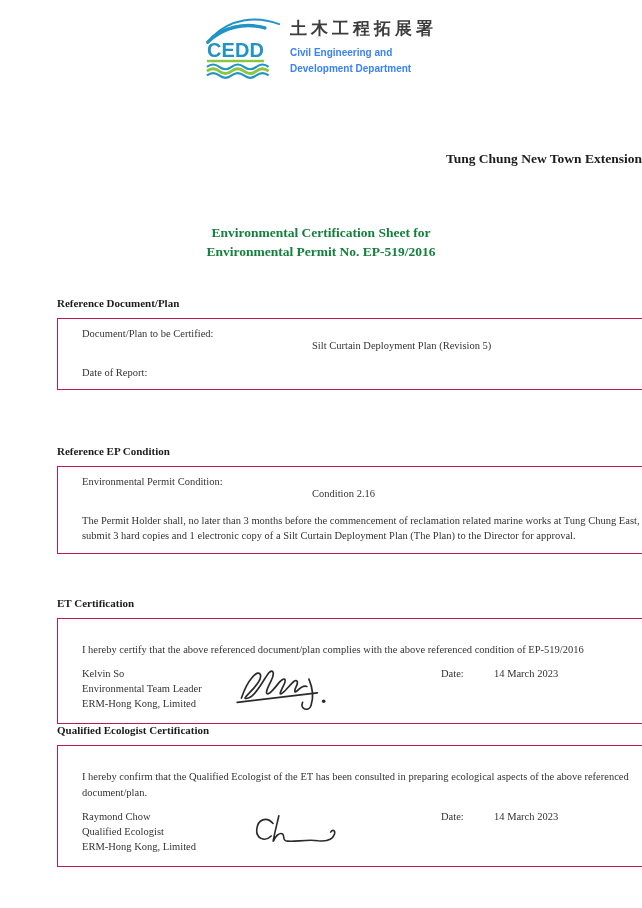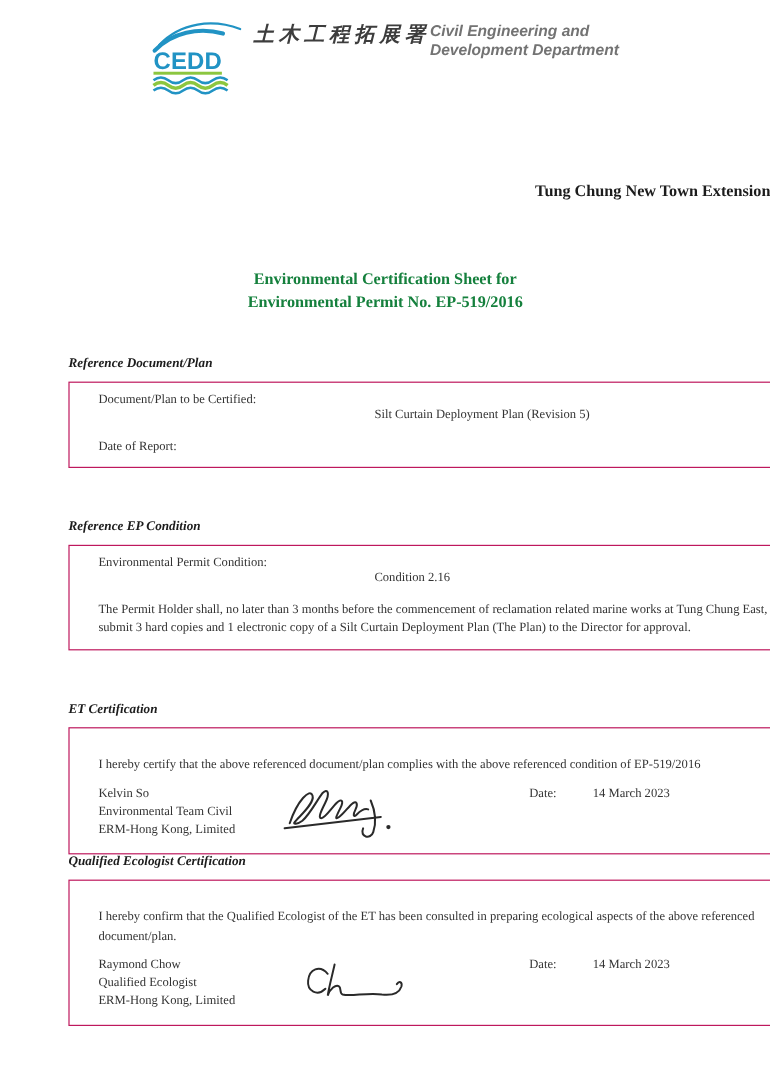--- a/index.html
+++ b/index.html
@@ -4,42 +4,42 @@
 <style>
   html,body{margin:0;padding:0;background:#ffffff;}
   .page{
     width:642px;height:908px;background:#ffffff;position:relative;
     font-family:"Liberation Serif","DejaVu Serif",serif;color:#333333;
     overflow:hidden;margin:0 auto;
   }
   
   .logo-block{padding-top:13px;display:flex;justify-content:center;align-items:flex-start;gap:9px;}
   .logo-mark{width:76px;height:66px;flex:0 0 auto;}
-  .logo-text{display:flex;flex-direction:row;font-style:italic;}
+  .logo-text{display:flex;flex-direction:column;}
   .logo-zh{
     font-family:"Liberation Sans","DejaVu Sans",sans-serif;font-weight:bold;
     font-size:17px;letter-spacing:4px;color:#3d3d3d;margin-top:4px;white-space:nowrap;
   }
   .logo-en{
     font-family:"Liberation Sans","DejaVu Sans",sans-serif;font-weight:bold;
-    font-size:13px;line-height:16px;color:#737373;margin-top:5px;
+    font-size:10px;line-height:16px;color:#3b82f6;margin-top:5px;
   }
   
   .project-title{
     margin:72px 0 0 0;text-align:right;font-size:13.5px;font-weight:bold;color:#1c1c1c;
   }
   .sheet-title{
     margin-top:56px;text-align:center;font-size:13.5px;font-weight:bold;color:#15803d;line-height:19px;
   }
   
   .sec-heading{
-    margin:0 0 0 57px;font-size:11px;font-weight:bold;color:#1c1c1c;font-style:italic;
+    margin:0 0 0 57px;font-size:11px;font-weight:bold;color:#1c1c1c;
   }
   .mt-sec1{margin-top:36px;}
-  .mt-sec2{margin-top:43px;}
+  .mt-sec2{margin-top:55px;}
   .mt-sec3{margin-top:43px;}
   .mt-sec4{}
   .box{
     box-sizing:border-box;width:601px;margin:9px 0 0 57px;
     border:1px solid #be185d;
     padding:7px 9px 9px 24px;
     font-size:10.5px;line-height:15.5px;color:#333333;
   }
   .kv-row{display:flex;}
   .kv-row + .kv-row{margin-top:11px;}
@@ -110,21 +110,21 @@
     </div>
     <p class="box-para">The Permit Holder shall, no later than 3 months before the commencement of reclamation related marine works at Tung Chung East, submit 3 hard copies and 1 electronic copy of a Silt Curtain Deployment Plan (The Plan) to the Director for approval.</p>
   </div>
 
   <div class="sec-heading mt-sec3">ET Certification</div>
   <div class="box">
     <p class="box-para first">I hereby certify that the above referenced document/plan complies with the above referenced condition of EP-519/2016</p>
     <div class="sig-row">
       <div class="sig-names">
         <div>Kelvin So</div>
-        <div>Environmental Team Civil</div>
+        <div>Environmental Team Leader</div>
         <div>ERM-Hong Kong, Limited</div>
       </div>
       <svg class="sig-svg sig-kelvin" viewBox="0 0 110 55" xmlns="http://www.w3.org/2000/svg" aria-hidden="true">
         <g fill="none" stroke="#2a2a2a" stroke-width="1.6" stroke-linecap="round">
           <path d="M8 38 C14 20 24 10 26 16 C28 22 16 32 12 37 C10 39 14 39 18 36 C24 31 30 19 34 14 C38 10 40 14 36 22 C33 28 30 34 33 34 C36 34 41 26 45 22 C49 18 51 20 48 26 C45 32 43 36 47 33 C51 30 55 24 58 22 C61 20 62 23 60 27 C58 31 58 34 61 31 C64 28 67 26 70 27"></path>
           <path d="M4 42 L80 33"></path>
           <path d="M72 20 C75 27 77 36 74 45 C72 51 63 49 66 42"></path>
         </g>
         <circle cx="86" cy="41" r="1.7" fill="#2a2a2a"></circle>
       </svg>

